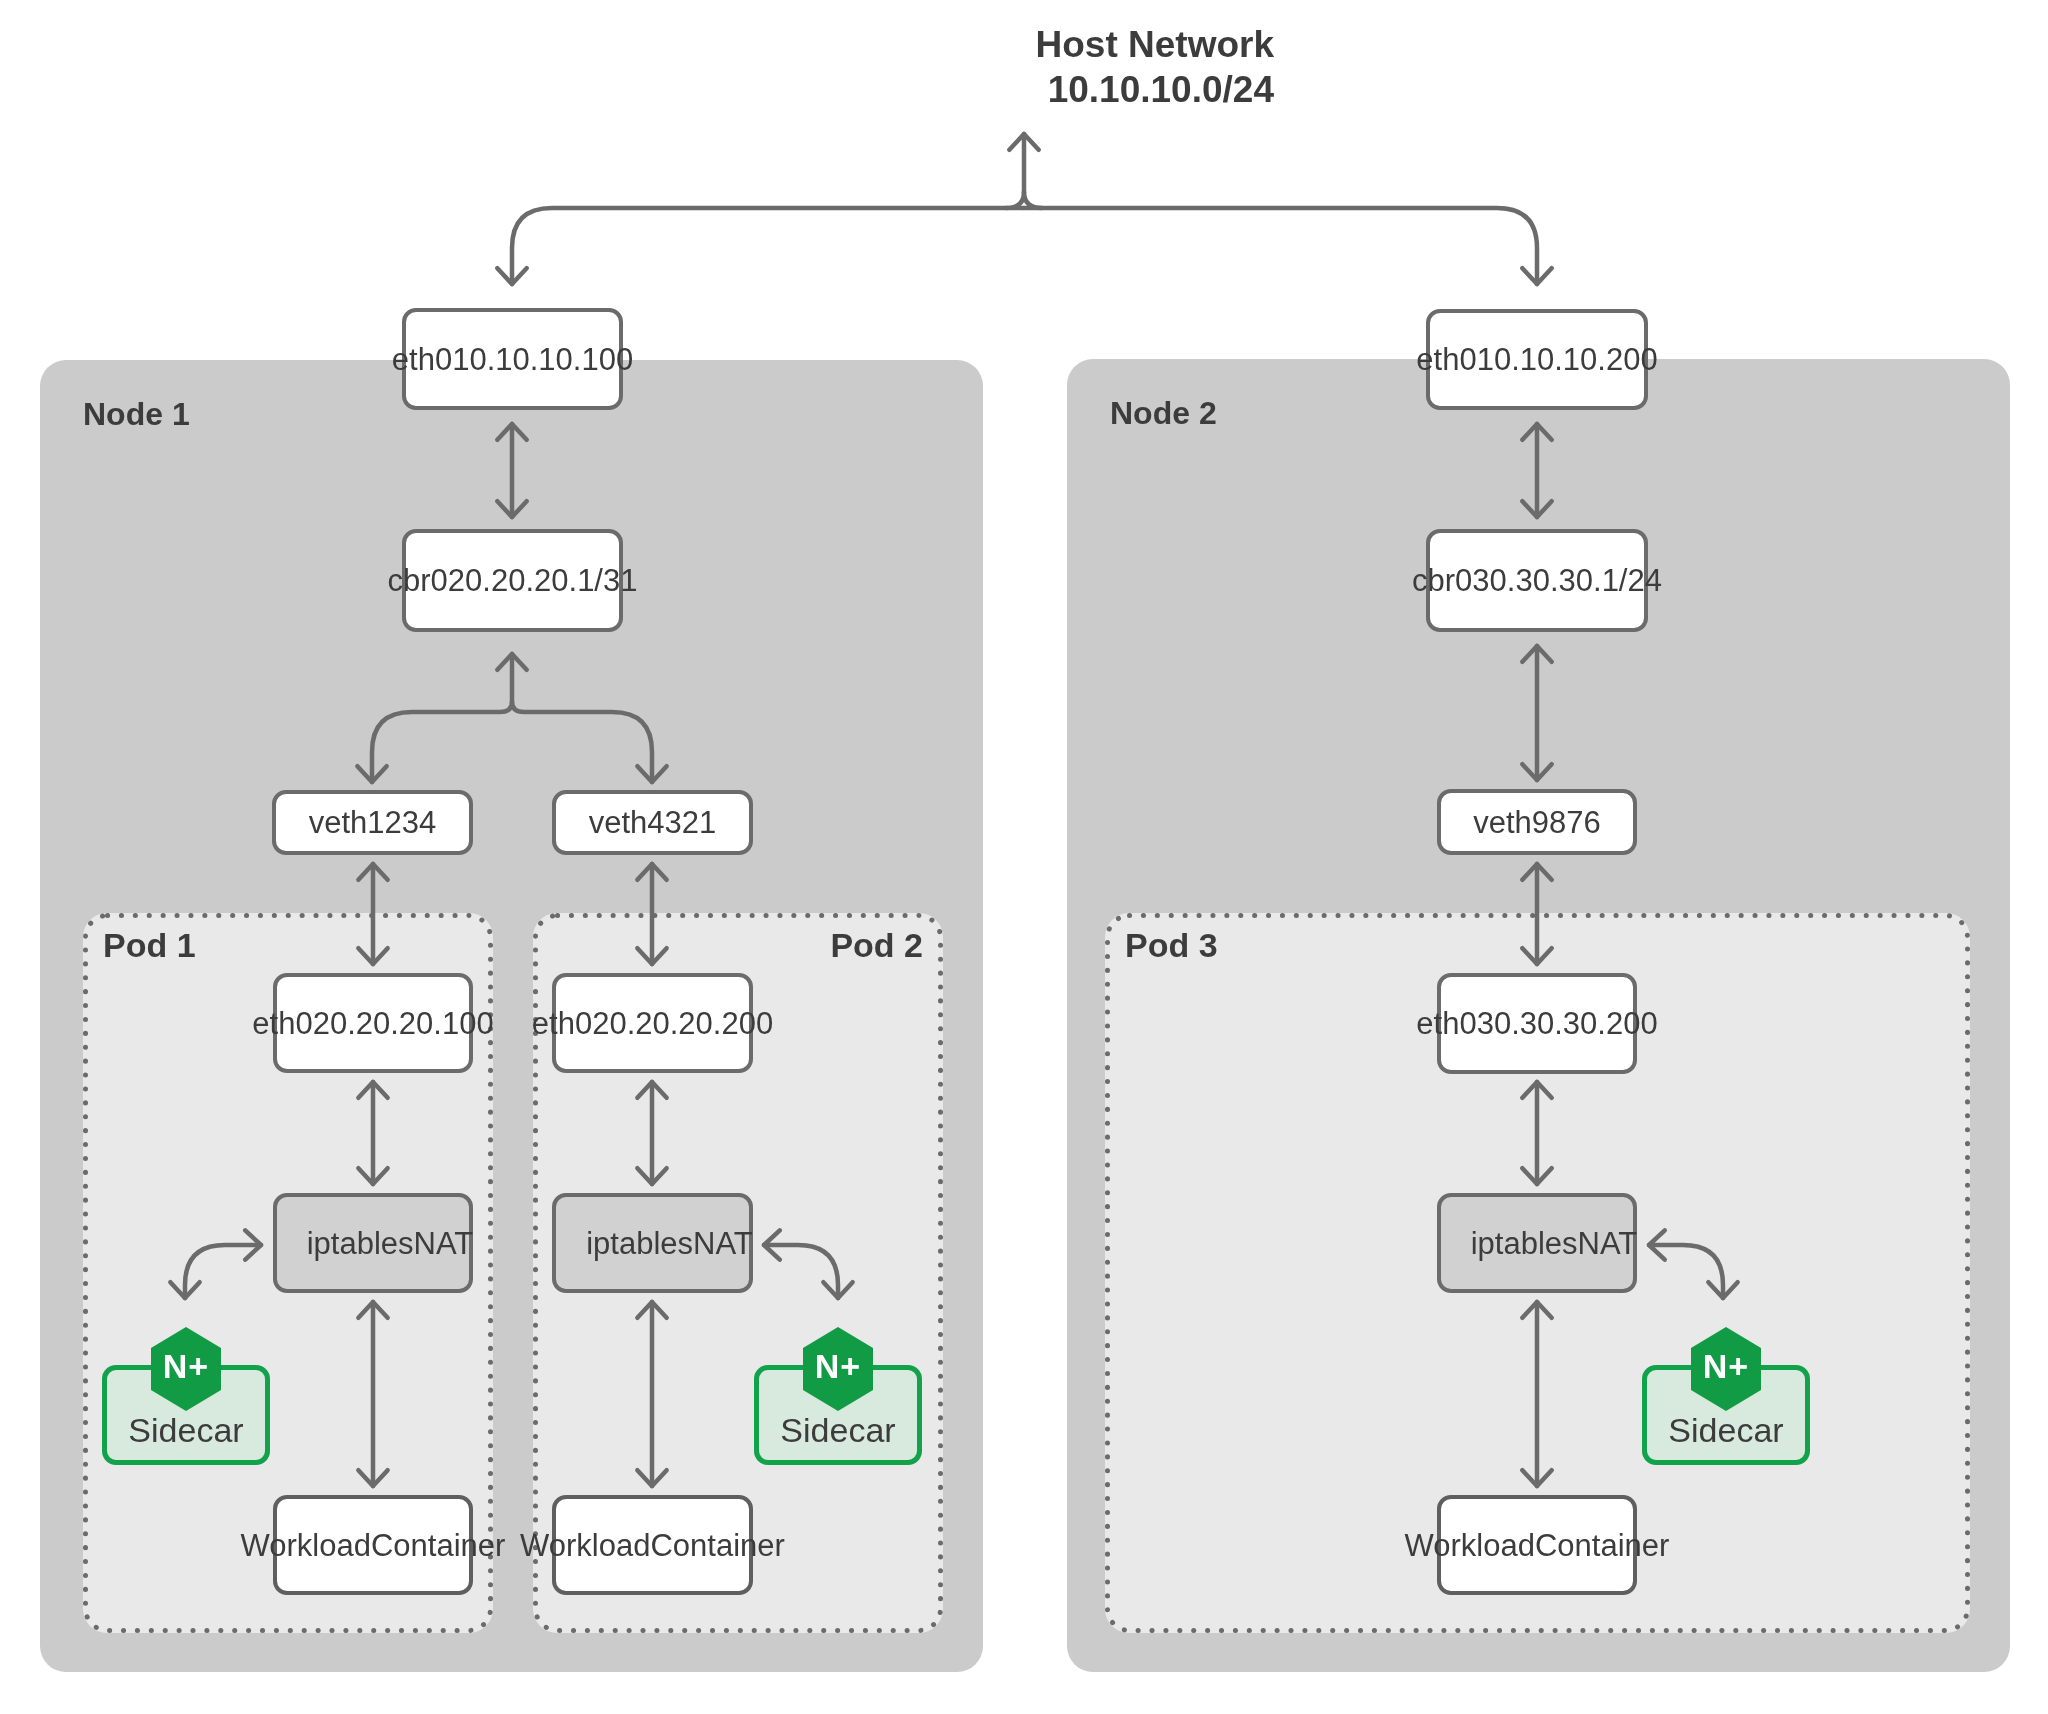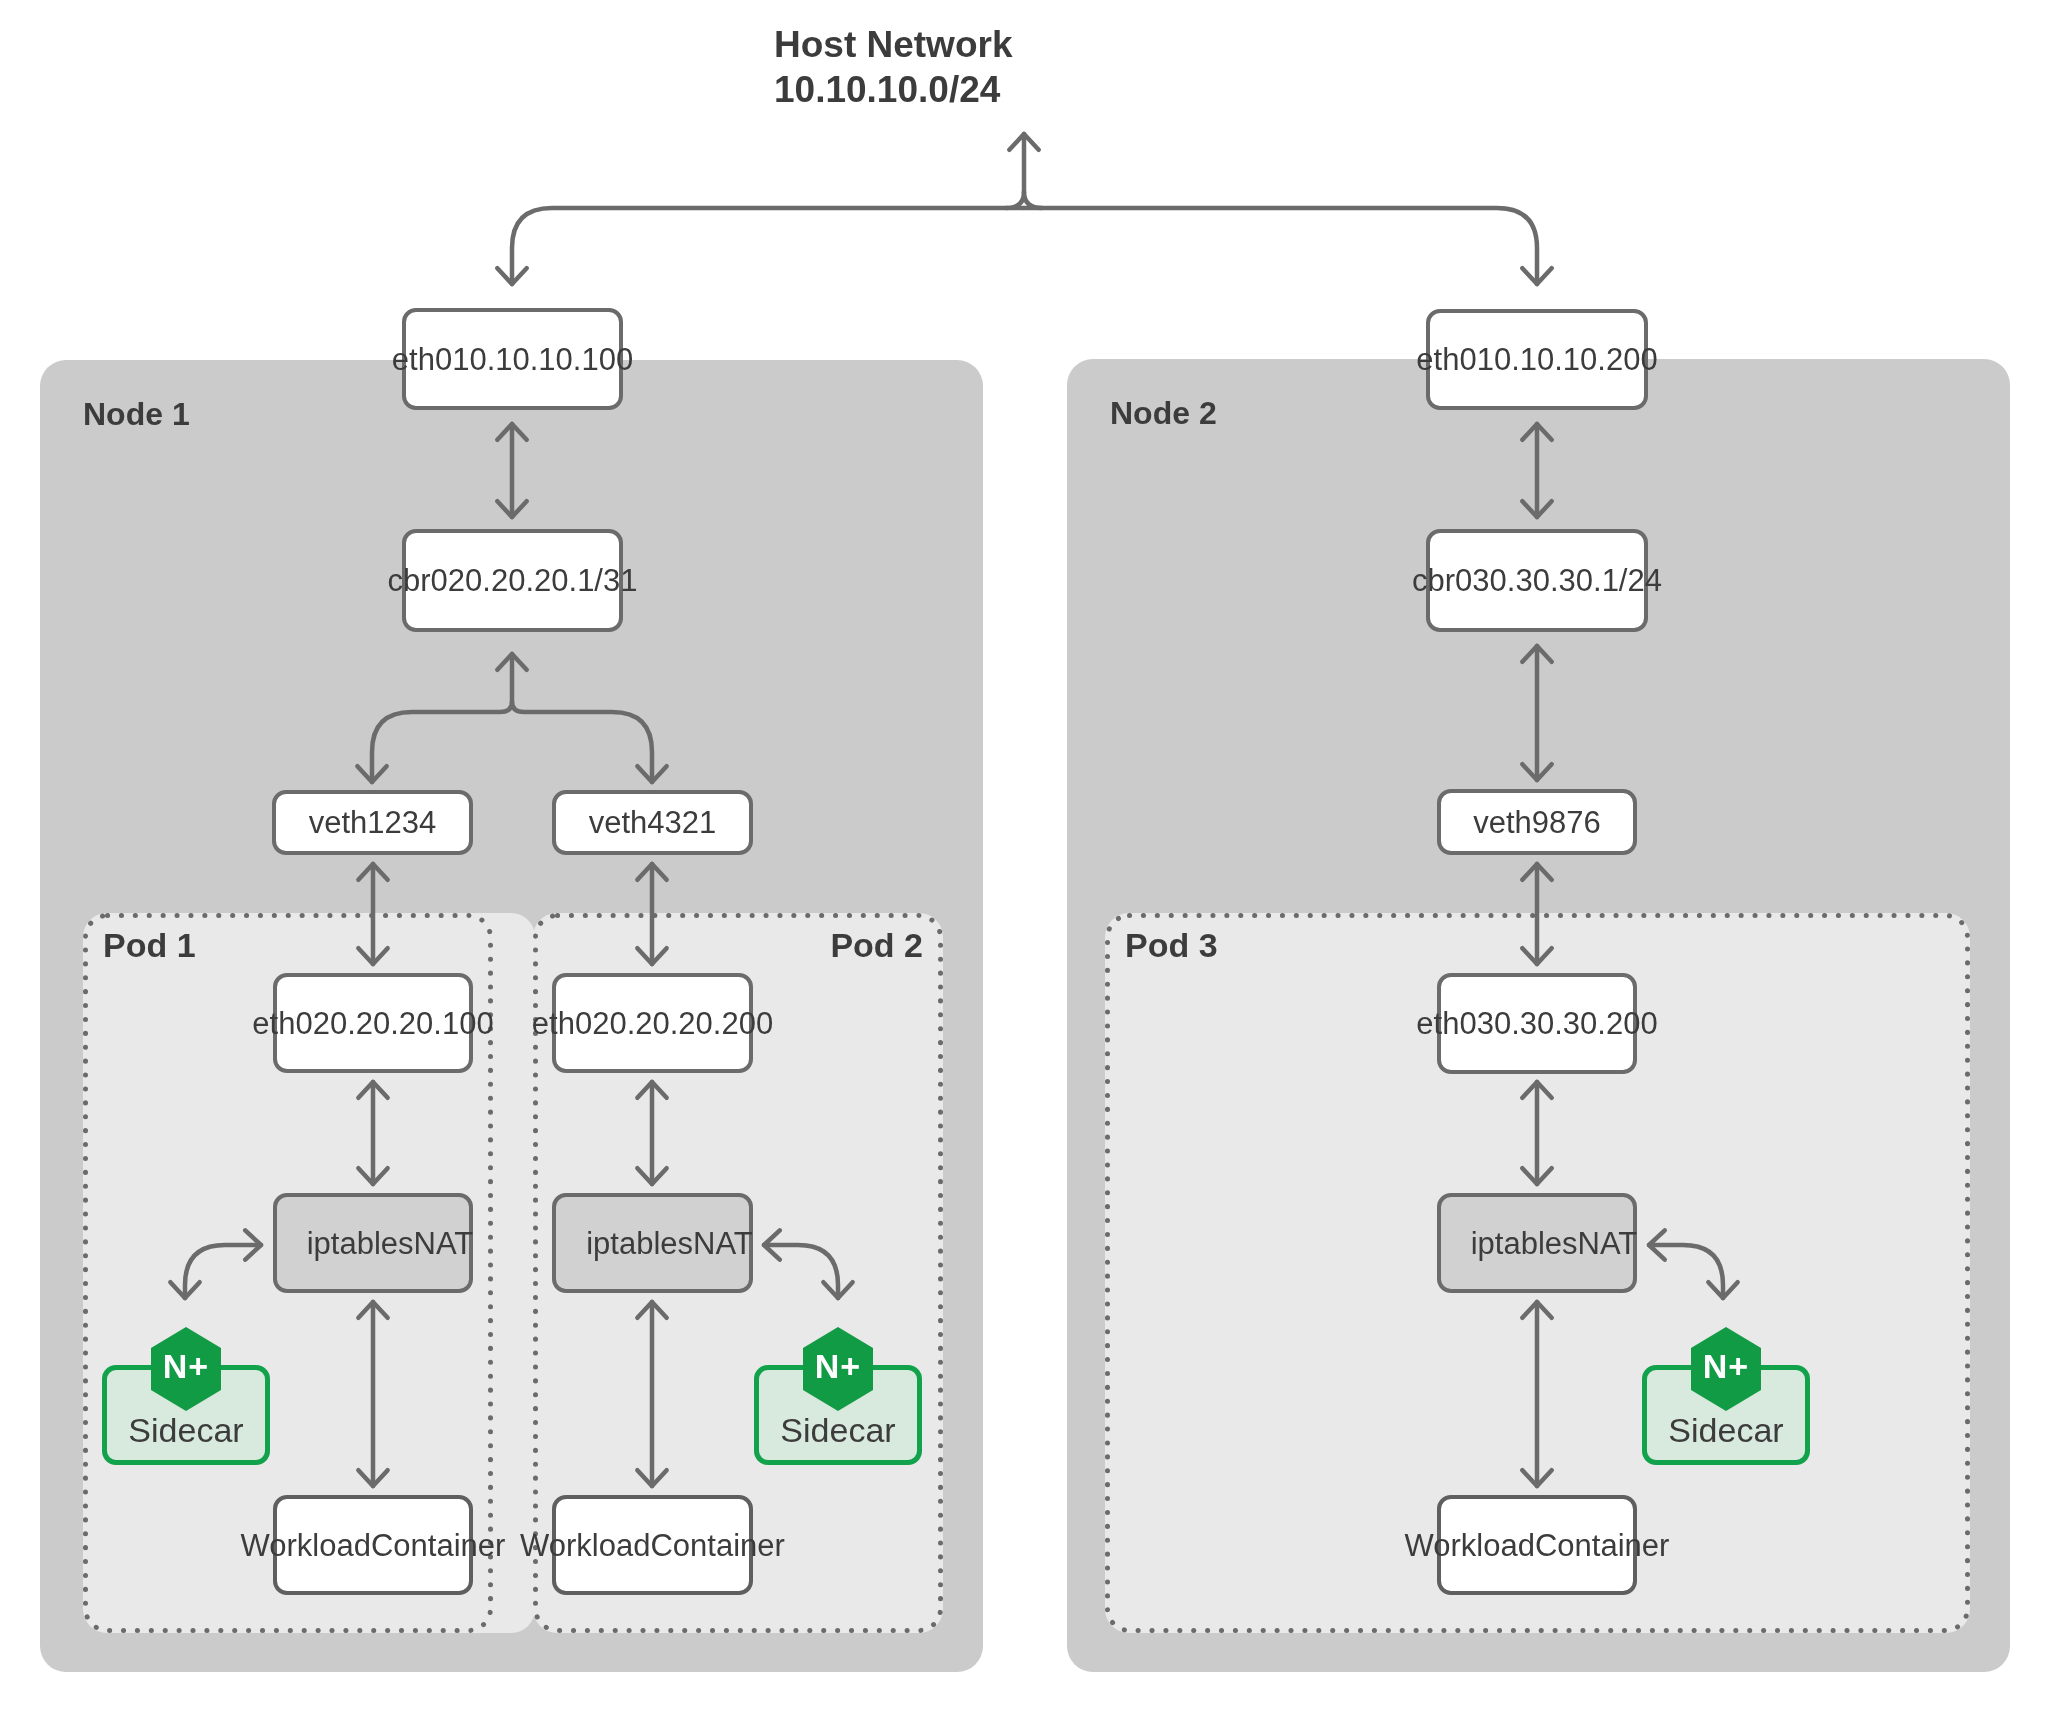--- a/index.html
+++ b/index.html
@@ -24,21 +24,21 @@
        border:4px solid var(--c-line-gray); border-radius:14px;
        display:flex; flex-direction:row; align-items:center; justify-content:center;
        color:var(--c-text-dark); font-size:31px; line-height:39px; text-align:center;}
   .box.nat{background:var(--c-nat-fill);padding-left:34px;}
   .box.workload{border-color:#5f5f5f;}
   .box span{display:block; white-space:nowrap;}
 
   .node-label{position:absolute; font-size:32px; font-weight:bold; color:var(--c-text-dark); white-space:nowrap;}
   .pod-label{position:absolute; top:13px; font-size:34px; font-weight:bold; color:var(--c-text-dark); white-space:nowrap;}
 
-  .title{position:absolute; left:774px; top:22px; width:500px; text-align:left;
+  .title{position:absolute; left:774px; top:22px; width:500px; text-align:right;
          font-size:37px; line-height:45px; font-weight:bold; color:var(--c-text-dark);}
 
   .sidecar{position:absolute; box-sizing:border-box; width:168px; height:100px;
            background:var(--c-sidecar-fill); border:5px solid var(--c-sidecar-border); border-radius:14px;}
   .sidecar .sc-label{position:absolute; left:0; right:0; bottom:10px; text-align:center;
            font-size:34px; color:var(--c-text-dark);}
   .hex{position:absolute; left:50%; top:-43px; margin-left:-35px; width:70px; height:84px;}
   .hex svg{display:block;}
   .hex .nplus{position:absolute; left:0; top:0; width:70px; height:78px;
            display:flex; align-items:center; justify-content:center;
@@ -49,21 +49,21 @@
 
 <div id="canvas">
 
   <div class="node" style="left:40px; top:360px; width:943px; height:1312px;">
     <div class="node-label" style="left:43px; top:36px;">Node 1</div>
   </div>
   <div class="node" style="left:1067px; top:359px; width:943px; height:1313px;">
     <div class="node-label" style="left:43px; top:36px;">Node 2</div>
   </div>
 
-  <div class="pod" style="left:83px; top:913px; width:410px; height:720px;padding-left:42px;">
+  <div class="pod" style="left:83px; top:913px; width:410px; height:720px;">
     <svg class="podborder" width="410" height="720" viewBox="0 0 410 720">
         <rect class="dots" x="2.5" y="2.5" width="405" height="715" rx="22"></rect>
       </svg>
     <div class="pod-label" style="left:20px;">Pod 1</div>
   </div>
   <div class="pod" style="left:533px; top:913px; width:410px; height:720px;">
     <svg class="podborder" width="410" height="720" viewBox="0 0 410 720">
         <rect class="dots" x="2.5" y="2.5" width="405" height="715" rx="22"></rect>
       </svg>
     <div class="pod-label" style="right:20px;">Pod 2</div>

